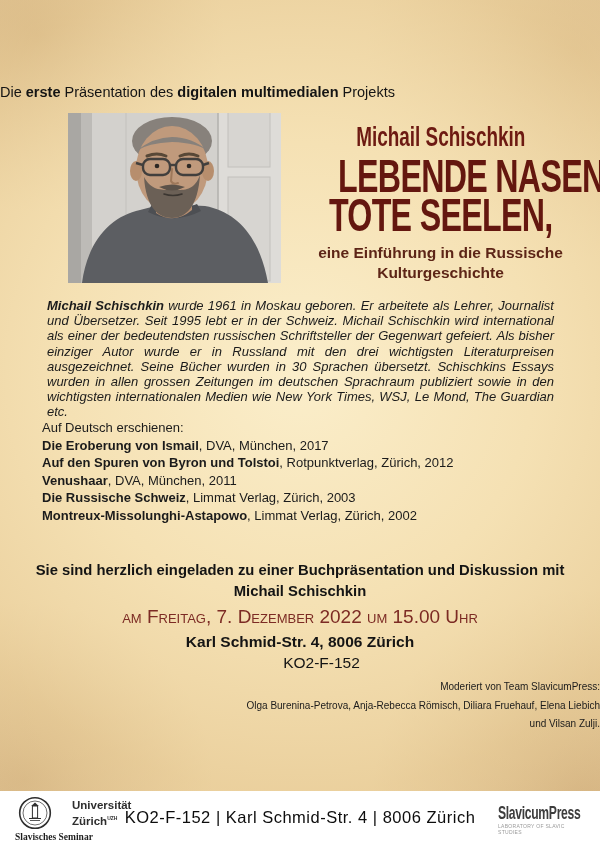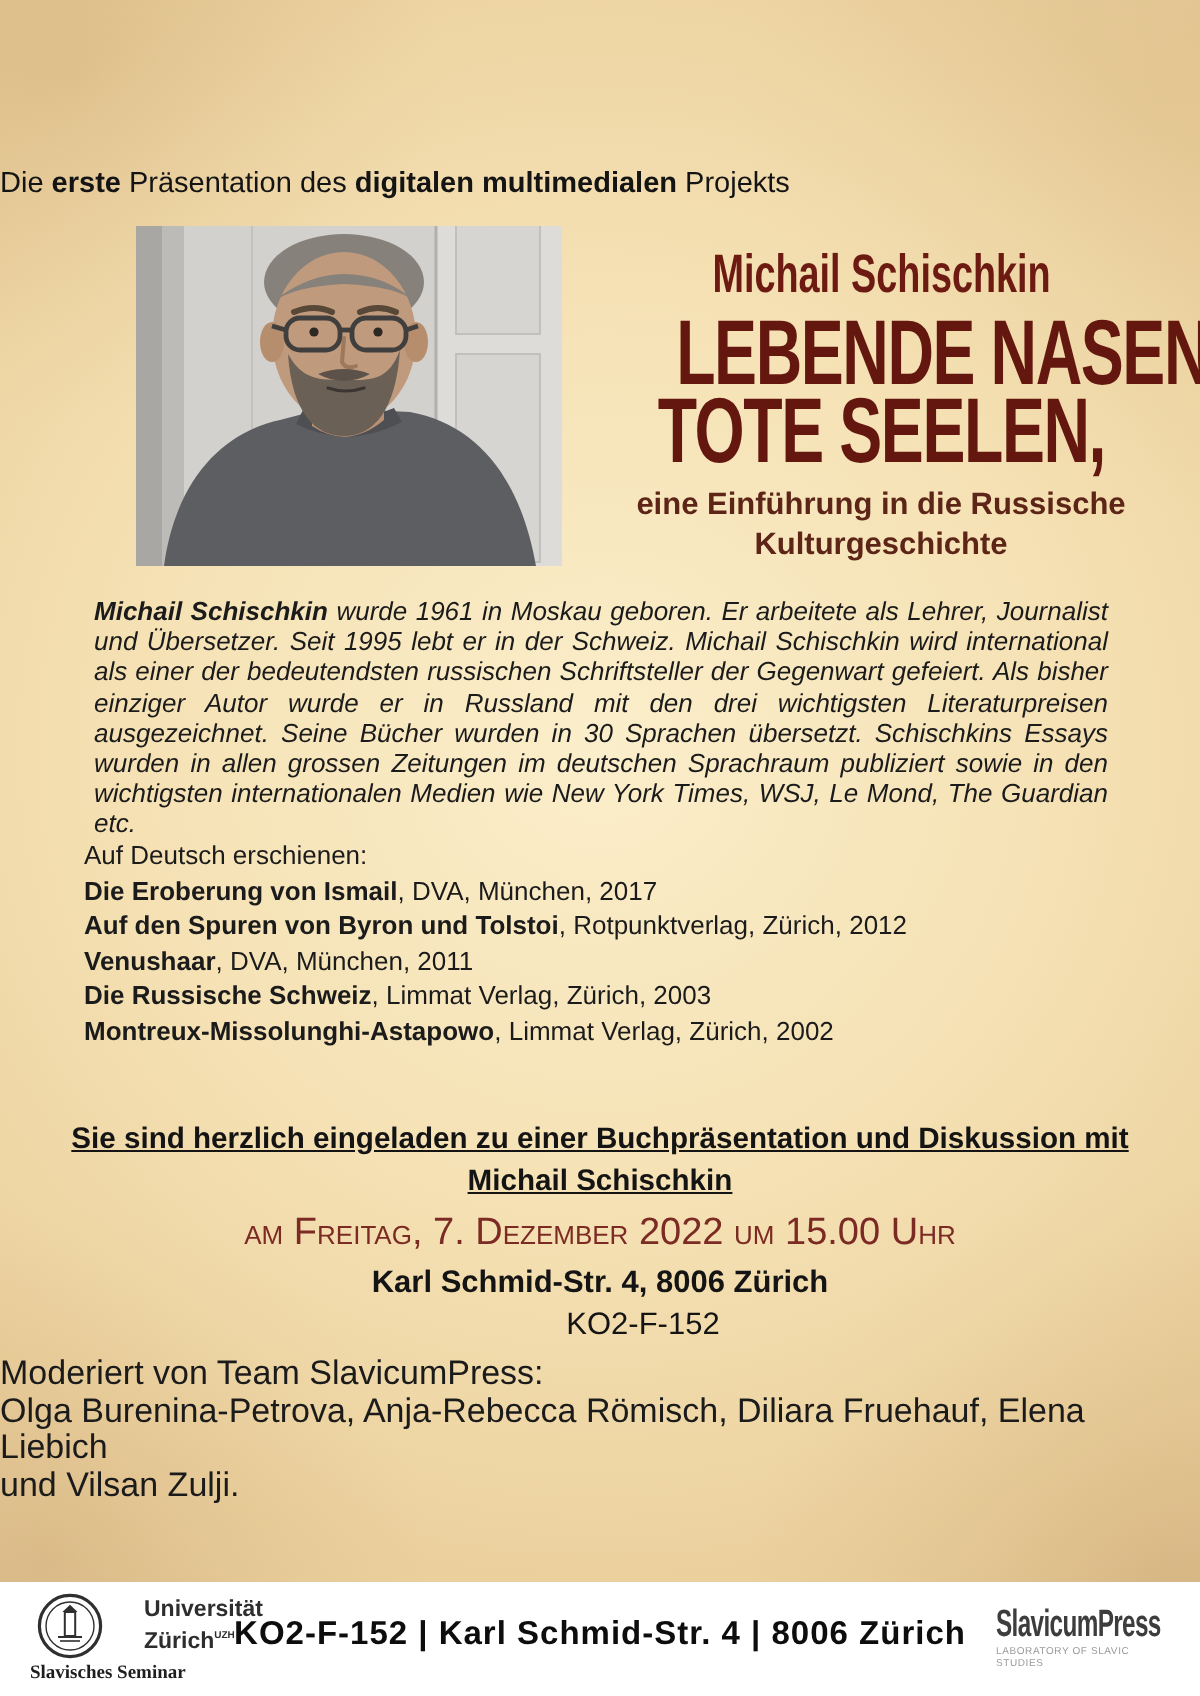--- a/index.html
+++ b/index.html
@@ -42,46 +42,46 @@
   }
   
   .books {
     position:absolute; left:42px; top:419px; width:520px;
     font-size:13px; line-height:17.6px; color:#1b1b1b;
   }
   
   .invite {
     position:absolute; top:560px; left:0; width:600px; text-align:center; color:#141414;
   }
-  .invite-line { font-size:14.8px; font-weight:bold; line-height:21px;text-decoration:underline; }
+  .invite-line { font-size:14.8px; font-weight:bold; line-height:21px; }
   .invite-date {
     font-variant:small-caps; font-size:19px; line-height:24px;
     color:#7c2b24; margin-top:3px;
   }
   .invite-addr { font-size:15.5px; font-weight:bold; line-height:21px; margin-top:2px; }
   .invite-room { font-size:15.5px; font-weight:normal; line-height:21px;padding-left:43px; }
   
   .moder {
-    position:absolute; top:678px; left:0; width:600px; text-align:left;
-    font-size:17px; line-height:18.5px; color:#1b1b1b;
+    position:absolute; top:678px; left:0; width:600px; text-align:right;
+    font-size:10px; line-height:18.5px; color:#1b1b1b;
   }
   
   .footer {
     position:absolute; left:0; bottom:0; width:600px; height:57px; background:#ffffff;
   }
   .uzh { position:absolute; left:18px; top:5px; display:flex; align-items:center; gap:20px; }
   .uzh-text { font-size:11.5px; font-weight:bold; color:#2e2e2e; line-height:12.5px; text-align:left; }
   .uzh-sup { font-size:5px; vertical-align:super; font-weight:bold; color:#2e2e2e; }
   .seminar {
     position:absolute; left:15px; top:41px;
     font-family:"Liberation Serif", serif; font-weight:bold; font-size:9.5px; color:#1e1e1e;
   }
   .footer-center {
     position:absolute; left:0; top:17px; width:600px; text-align:center;
-    font-size:16.5px; font-weight:bold; letter-spacing:0.5px; color:#0d0d0d;
+    font-size:16.5px; font-weight:normal; letter-spacing:0.5px; color:#0d0d0d;
   }
   .slavicum { position:absolute; right:10px; top:11px; width:92px; }
   .slavicum-word {
     font-size:19px; font-weight:bold; color:#3d3d3d; white-space:nowrap;
     display:inline-block; transform:scaleX(0.64); transform-origin:left center; letter-spacing:-0.5px;
   }
   .slavicum-tag { font-size:5px; color:#9a9a9a; letter-spacing:0.3px; margin-top:-1px; }
 </style>
 </head>
 <body>

